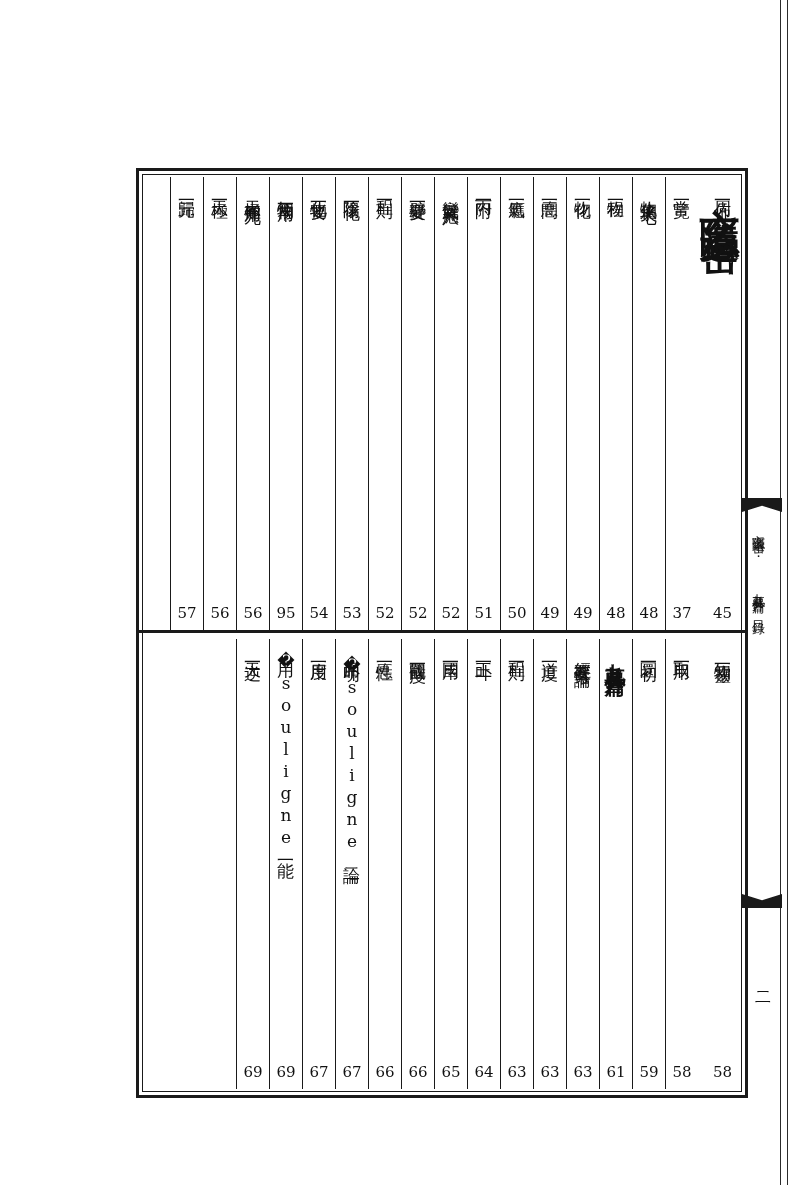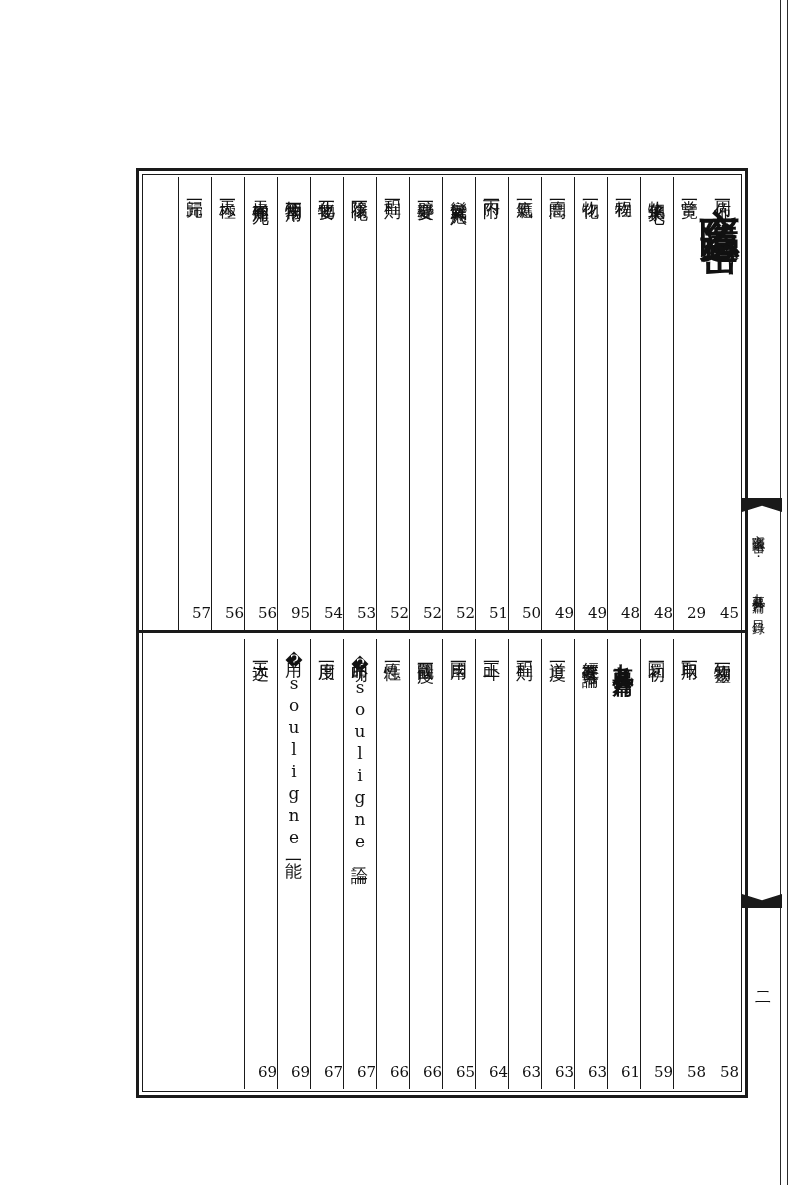--- a/index.html
+++ b/index.html
@@ -69,21 +69,21 @@
   .register.bottom { top: 468px; height: 450px; }
 
   .col {
     flex: 0 0 auto;
     width: 33px;
     height: 100%;
     border-left: 1px solid #1a1a1a;
     box-sizing: border-box;
     position: relative;
   }
-  .col:first-child { border-left: none; }
+  .col:first-child { border-left: none; margin-left: 8px; }
 
   .vtext {
     position: absolute;
     top: 10px;
     left: 0;
     right: 0;
     writing-mode: vertical-rl;
     text-orientation: upright;
     font-size: 17px;
     line-height: 33px;
@@ -93,21 +93,21 @@
     height: 380px;
     white-space: nowrap;
   }
   .col.bottom-entry .vtext { height: 370px; }
 
   .pagenum {
     position: absolute;
     bottom: 8px;
     left: 0;
     right: 0;
-    text-align: right;
+    text-align: center;
     font-size: 15px;
     font-family: "DejaVu Serif", "Liberation Serif", serif;
   }
 
   
   .col.section-head .vtext {
     font-size: 21px;
     font-weight: 600;
     letter-spacing: 3px;
     top: 8px;
@@ -188,21 +188,21 @@
   <div class="frame-inner"></div>
   <div class="mid-rule"></div>
 
   <div class="register top" id="top-register">
       <div class="col">
         <div class="vtext">周佈一</div>
         <div class="pagenum">45</div>
       </div>
       <div class="col">
         <div class="vtext">常覽一</div>
-        <div class="pagenum">29</div>
+        <div class="pagenum">37</div>
       </div>
       <div class="col">
         <div class="vtext">物化承天七</div>
         <div class="pagenum">48</div>
       </div>
       <div class="col">
         <div class="vtext">物程一</div>
         <div class="pagenum">48</div>
       </div>
       <div class="col">

